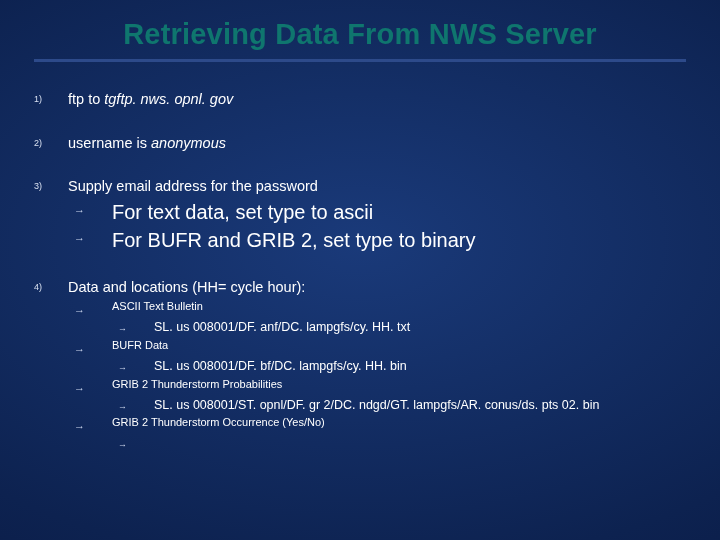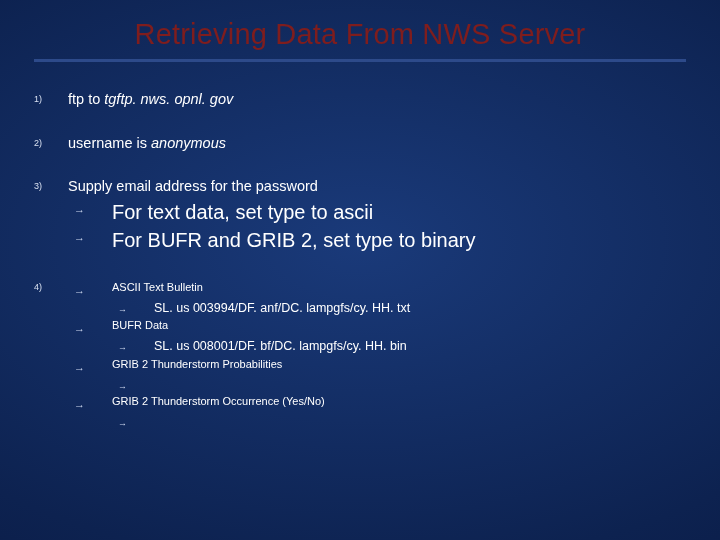--- a/index.html
+++ b/index.html
@@ -4,23 +4,23 @@
 <style>
   * { margin:0; padding:0; box-sizing:border-box; }
   html,body { width:720px; height:540px; overflow:hidden; }
   body {
     background: radial-gradient(ellipse 140% 110% at 50% 45%, #1a3a7a 0%, #0d2250 55%, #061238 100%);
     font-family: Arial, Helvetica, sans-serif;
     color:#fff;
     padding:18px 34px 20px 34px;
   }
   .title {
-    color:#7f1d1d;
+    color:#0f766e;
     font-size:29px;
-    font-weight:normal;
+    font-weight:bold;
     text-align:center;
     margin:0 0 8px 0;
     letter-spacing:0.2px;
   }
   .rule {
     border:none;
     border-top:3px solid #2d4a8a;
     margin:0 0 28px 0;
   }
   ol.top { list-style:none; counter-reset:none; }
@@ -95,31 +95,32 @@
           <span class="arrow1">→</span>
           <span class="txt">For BUFR and GRIB 2, set type to binary</span>
         </li>
       </ul>
     </div>
   </li>
 
   <li class="sec4">
     <span class="num">4)</span>
     <div class="body">
+      <div class="lead">Data and locations (HH= cycle hour):</div>
       <ul class="sub1">
 
         <li>
           <span class="arrow1">→</span>
           <span class="txt">ASCII Text Bulletin</span>
         </li>
         <li style="display:block;padding:0">
           <ul class="sub2">
             <li>
               <span class="arrow2">→</span>
-              <span class="txt2">SL. us 003994/DF. anf/DC. lampgfs/cy. HH. txt</span>
+              <span class="txt2">SL. us 008001/DF. anf/DC. lampgfs/cy. HH. txt</span>
             </li>
           </ul>
         </li>
 
         <li>
           <span class="arrow1">→</span>
           <span class="txt">BUFR Data</span>
         </li>
         <li style="display:block;padding:0">
           <ul class="sub2">
@@ -131,20 +132,21 @@
         </li>
 
         <li>
           <span class="arrow1">→</span>
           <span class="txt">GRIB 2 Thunderstorm Probabilities</span>
         </li>
         <li style="display:block;padding:0">
           <ul class="sub2">
             <li>
               <span class="arrow2">→</span>
+              <span class="txt2">SL. us 008001/ST. opnl/DF. gr 2/DC. ndgd/GT. lampgfs/AR. conus/ds. pts 02. bin</span>
             </li>
           </ul>
         </li>
 
         <li>
           <span class="arrow1">→</span>
           <span class="txt">GRIB 2 Thunderstorm Occurrence (Yes/No)</span>
         </li>
         <li style="display:block;padding:0">
           <ul class="sub2">

